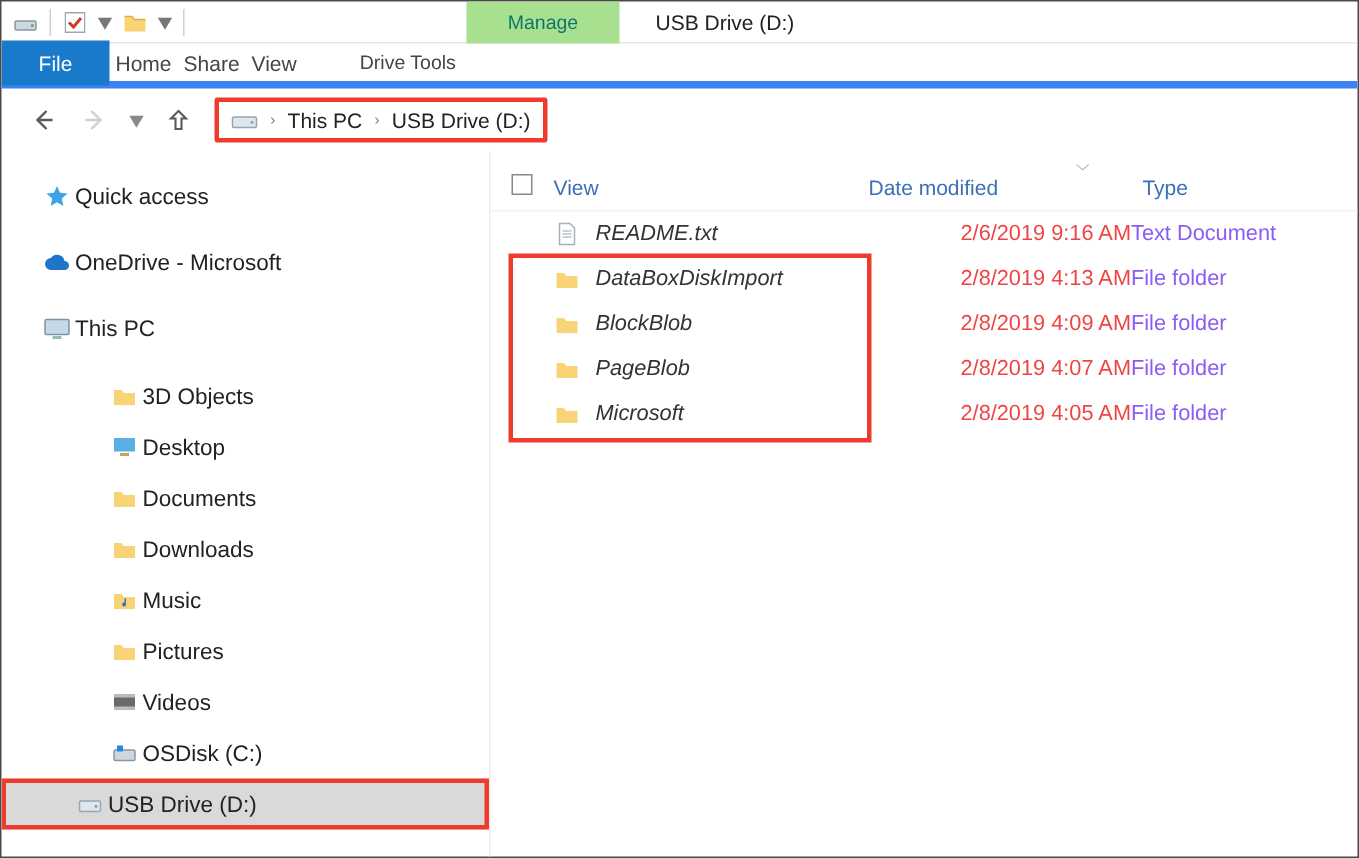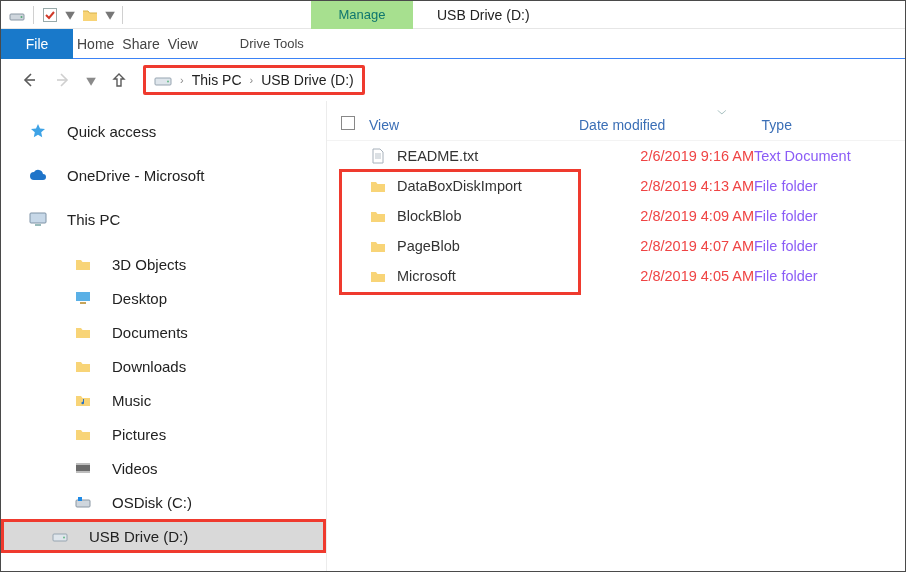--- a/index.html
+++ b/index.html
@@ -7,54 +7,54 @@
 
   
   .titlebar { display:flex; align-items:center; height:28px; border-bottom:1px solid #e6e6e6; }
   .qat { display:flex; align-items:center; gap:8px; padding:0 8px; width:310px; }
   .qat .ico { width:16px; height:16px; display:flex; align-items:center; justify-content:center; }
   .qat .sep { width:1px; height:18px; background:#d0d0d0; }
   .manage-tab { background:#a7e08f; height:28px; width:102px; display:flex; align-items:center; justify-content:center; font-size:13px; color:#0f766e; }
   .title { padding-left:24px; font-size:14px; }
 
   
-  .ribbon { display:flex; align-items:center; height:30px; border-bottom:1px solid #3b82f6; }
+  .ribbon { display:flex; align-items:center; height:30px; border-bottom:5px solid #3b82f6; }
   .file-tab { background:#1979ca; color:#fff; height:30px; width:72px; display:flex; align-items:center; justify-content:center; font-size:14px; }
   .tab { padding:0 4px; height:30px; display:flex; align-items:center; font-size:14px; color:#444; cursor:pointer; }
   .drive-tools { margin-left:6px; padding:0 14px; height:30px; display:flex; align-items:center; font-size:13px; color:#444; }
 
   
   .navrow { display:flex; align-items:center; height:42px; padding:0 12px 0 18px; gap:14px; }
   .nav-btn { width:20px; height:20px; display:flex; align-items:center; justify-content:center; color:#6a6a6a; cursor:pointer; }
   .nav-btn.disabled { color:#c8c8c8; }
   .crumb-box { display:flex; align-items:center; height:30px; gap:8px; padding:2px 8px; border:3px solid #ef3a2e; border-radius:2px; }
   .crumb-sep { color:#888; font-size:11px; }
   .crumb { font-size:14px; color:#222; cursor:pointer; }
 
   
   .main { display:flex; height:calc(572px - 28px - 30px - 42px); }
   .sidebar { width:326px; border-right:1px solid #ececec; padding-top:14px; overflow:hidden; }
-  .sb-item { display:flex; align-items:center; height:32px; gap:20px; font-size:15px; color:#222; cursor:pointer; }
+  .sb-item { display:flex; align-items:center; height:32px; gap:3px; font-size:15px; color:#222; cursor:pointer; }
   .sb-item.lvl1 { padding-left:28px; margin-bottom:12px; }
   .sb-item.lvl2 { padding-left:73px; height:34px; }
   .sb-item.selected { background:#d9d9d9; border:3px solid #ef3a2e; padding-left:47px; }
   .sb-ico { width:18px; height:18px; display:inline-flex; align-items:center; justify-content:center; flex:0 0 18px; }
 
   
   .content { flex:1; display:flex; flex-direction:column; padding-top:8px; }
   .colhdr { display:flex; align-items:center; height:32px; padding-left:14px; font-size:14px; color:#3b6fb6; border-bottom:1px solid #f3f3f3; }
   .col-chk { width:28px; }
   .col-name { width:210px; }
   .col-date { width:175px; }
   .col-type { flex:1; }
   .chkbox { width:14px; height:14px; border:1px solid #888; display:inline-block; }
 
   .rows { position:relative; }
   .row { display:flex; align-items:center; height:30px; padding-left:14px; font-size:14.5px; color:#333; }
-  .r-name { width:238px; display:flex; align-items:center; gap:10px; padding-left:28px; }
+  .r-name { width:238px; display:flex; align-items:center; gap:10px; padding-left:28px;font-style:italic; }
   .r-date { width:175px; color:#ef4444;text-align:right; }
   .r-type { flex:1; color:#8b5cf6; }
   .fico { width:18px; height:18px; display:inline-flex; align-items:center; justify-content:center; }
   .folder-svg { fill:#f8d477; }
   .highlight-box { position:absolute; border:3px solid #ef3a2e; pointer-events:none; }
 
   .caret { display:inline-block; transform:scaleX(1.2); color:#777; }
 
   svg { display:block; }
 </style>

